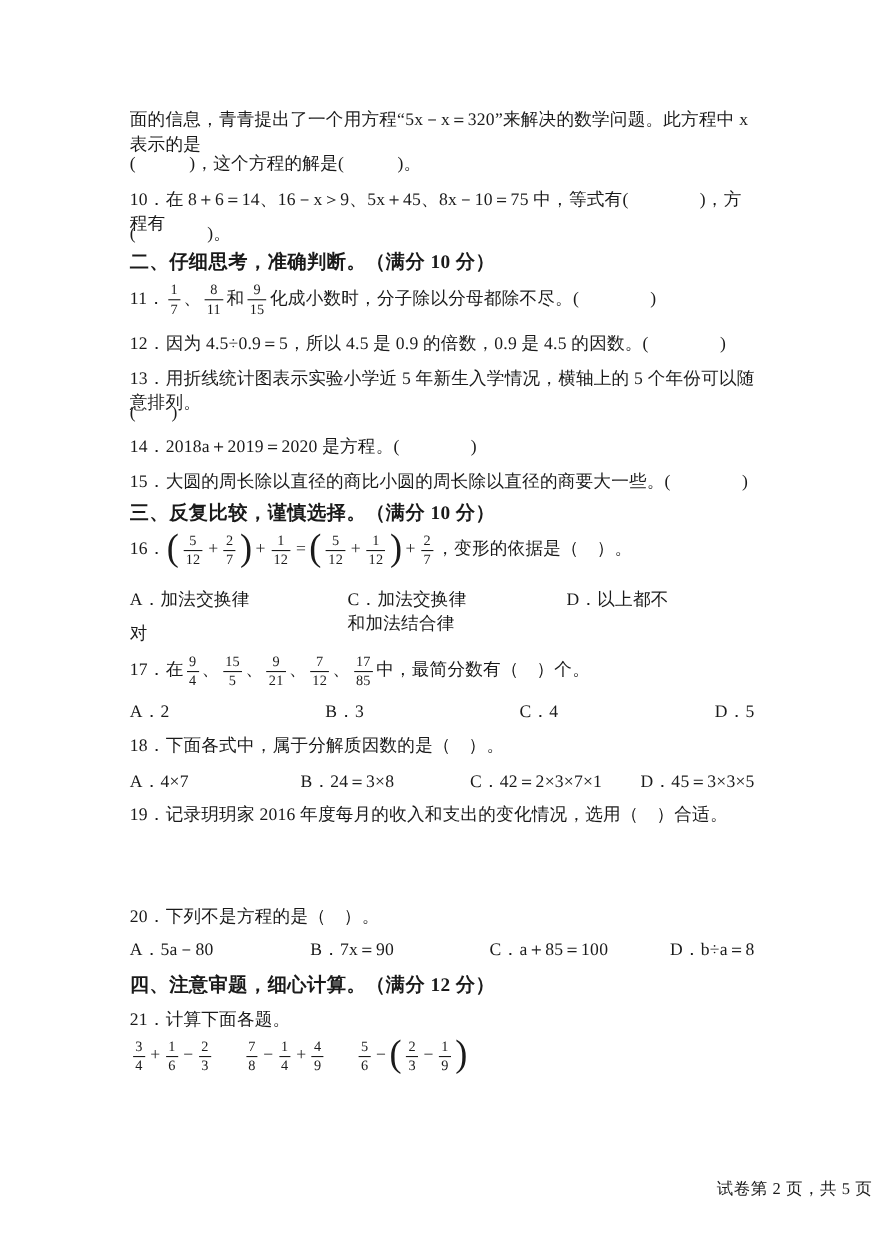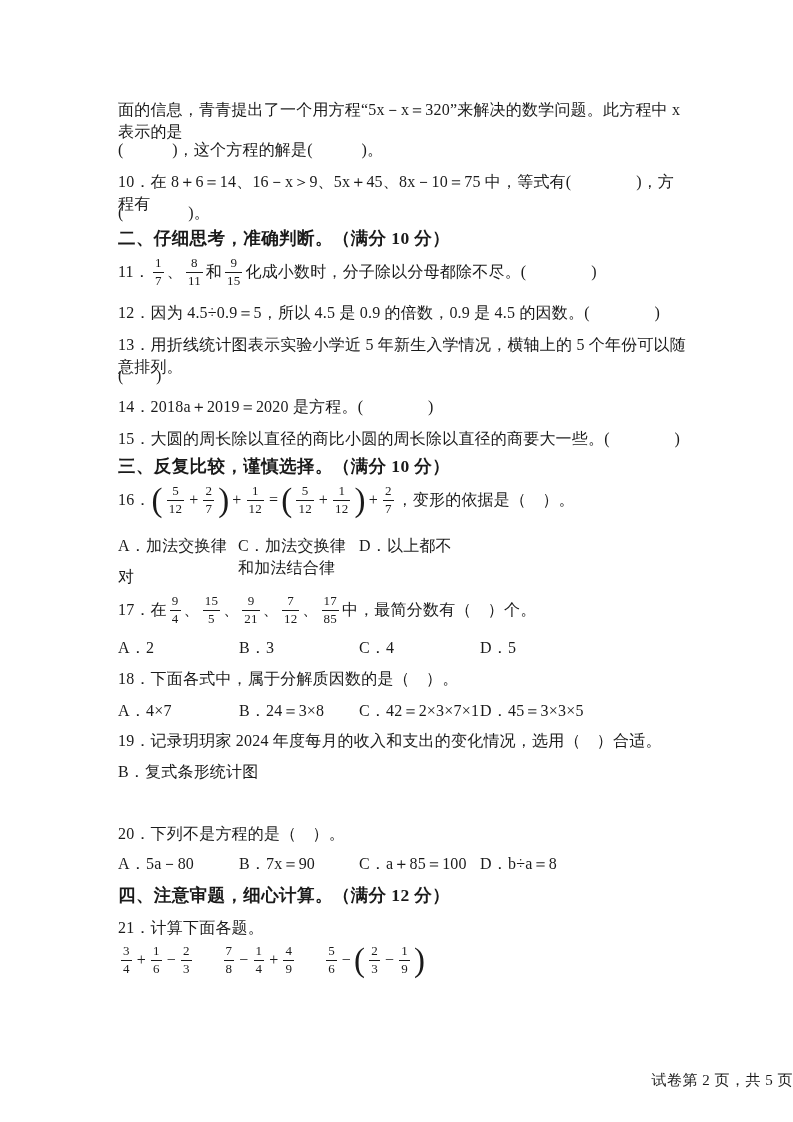--- a/index.html
+++ b/index.html
@@ -13,21 +13,21 @@
   .sec{font-weight:bold;font-size:17.5px;letter-spacing:0.4px;}
   
   .frow{display:flex;align-items:center;height:44px;}
   .frow > span{white-space:pre-wrap;}
   .frac{display:inline-block;text-align:center;font-size:13px;line-height:1.25;margin:0 3px;flex:none;}
   .frac .fn{display:block;padding:0 2px;}
   .frac .fd{display:block;border-top:1px solid #1a1a1a;padding:0 2px;}
   .op{margin:0 2px;flex:none;}
   .bp{font-size:33px;font-weight:400;line-height:0.9;margin:0 1px;flex:none;transform:scaleY(1.05);}
   
-  .opts{display:flex;}
+  .opts{display:flex;justify-content:space-between;}
   .opts > span{flex:none;}
   .c4 > span:nth-child(1){width:121px;}
   .c4 > span:nth-child(2){width:120px;}
   .c4 > span:nth-child(3){width:121px;}
   .c16 > span:nth-child(1){width:120px;}
   .c16 > span:nth-child(2){width:121px;}
   .c16 > span:nth-child(3){width:171px;}
   .c2 > span{width:241px;}
   .expr{display:inline-flex;align-items:center;margin-right:26px;}
   .footer{position:absolute;left:0;top:1071px;width:793px;text-align:right;font-size:15px;letter-spacing:0.5px;}
@@ -113,23 +113,22 @@
   </div>
 
   <div class="row" style="top:668px">18．下面各式中，属于分解质因数的是（　）。</div>
   <div class="row opts c4" style="top:700px">
     <span>A．4×7</span>
     <span>B．24＝3×8</span>
     <span>C．42＝2×3×7×1</span>
     <span>D．45＝3×3×5</span>
   </div>
 
-  <div class="row" style="top:730px">19．记录玥玥家 2024 年度每月的收入和支出的变化情况，选用（　）合适。</div>
+  <div class="row" style="top:730px">19．记录玥玥家 2016 年度每月的收入和支出的变化情况，选用（　）合适。</div>
   <div class="row opts c2" style="top:761px">
-    <span>B．复式条形统计图</span>
   </div>
   <div class="row opts c2" style="top:792px">
   </div>
 
   <div class="row" style="top:823px">20．下列不是方程的是（　）。</div>
   <div class="row opts c4" style="top:853px">
     <span>A．5a－80</span>
     <span>B．7x＝90</span>
     <span>C．a＋85＝100</span>
     <span>D．b÷a＝8</span>

